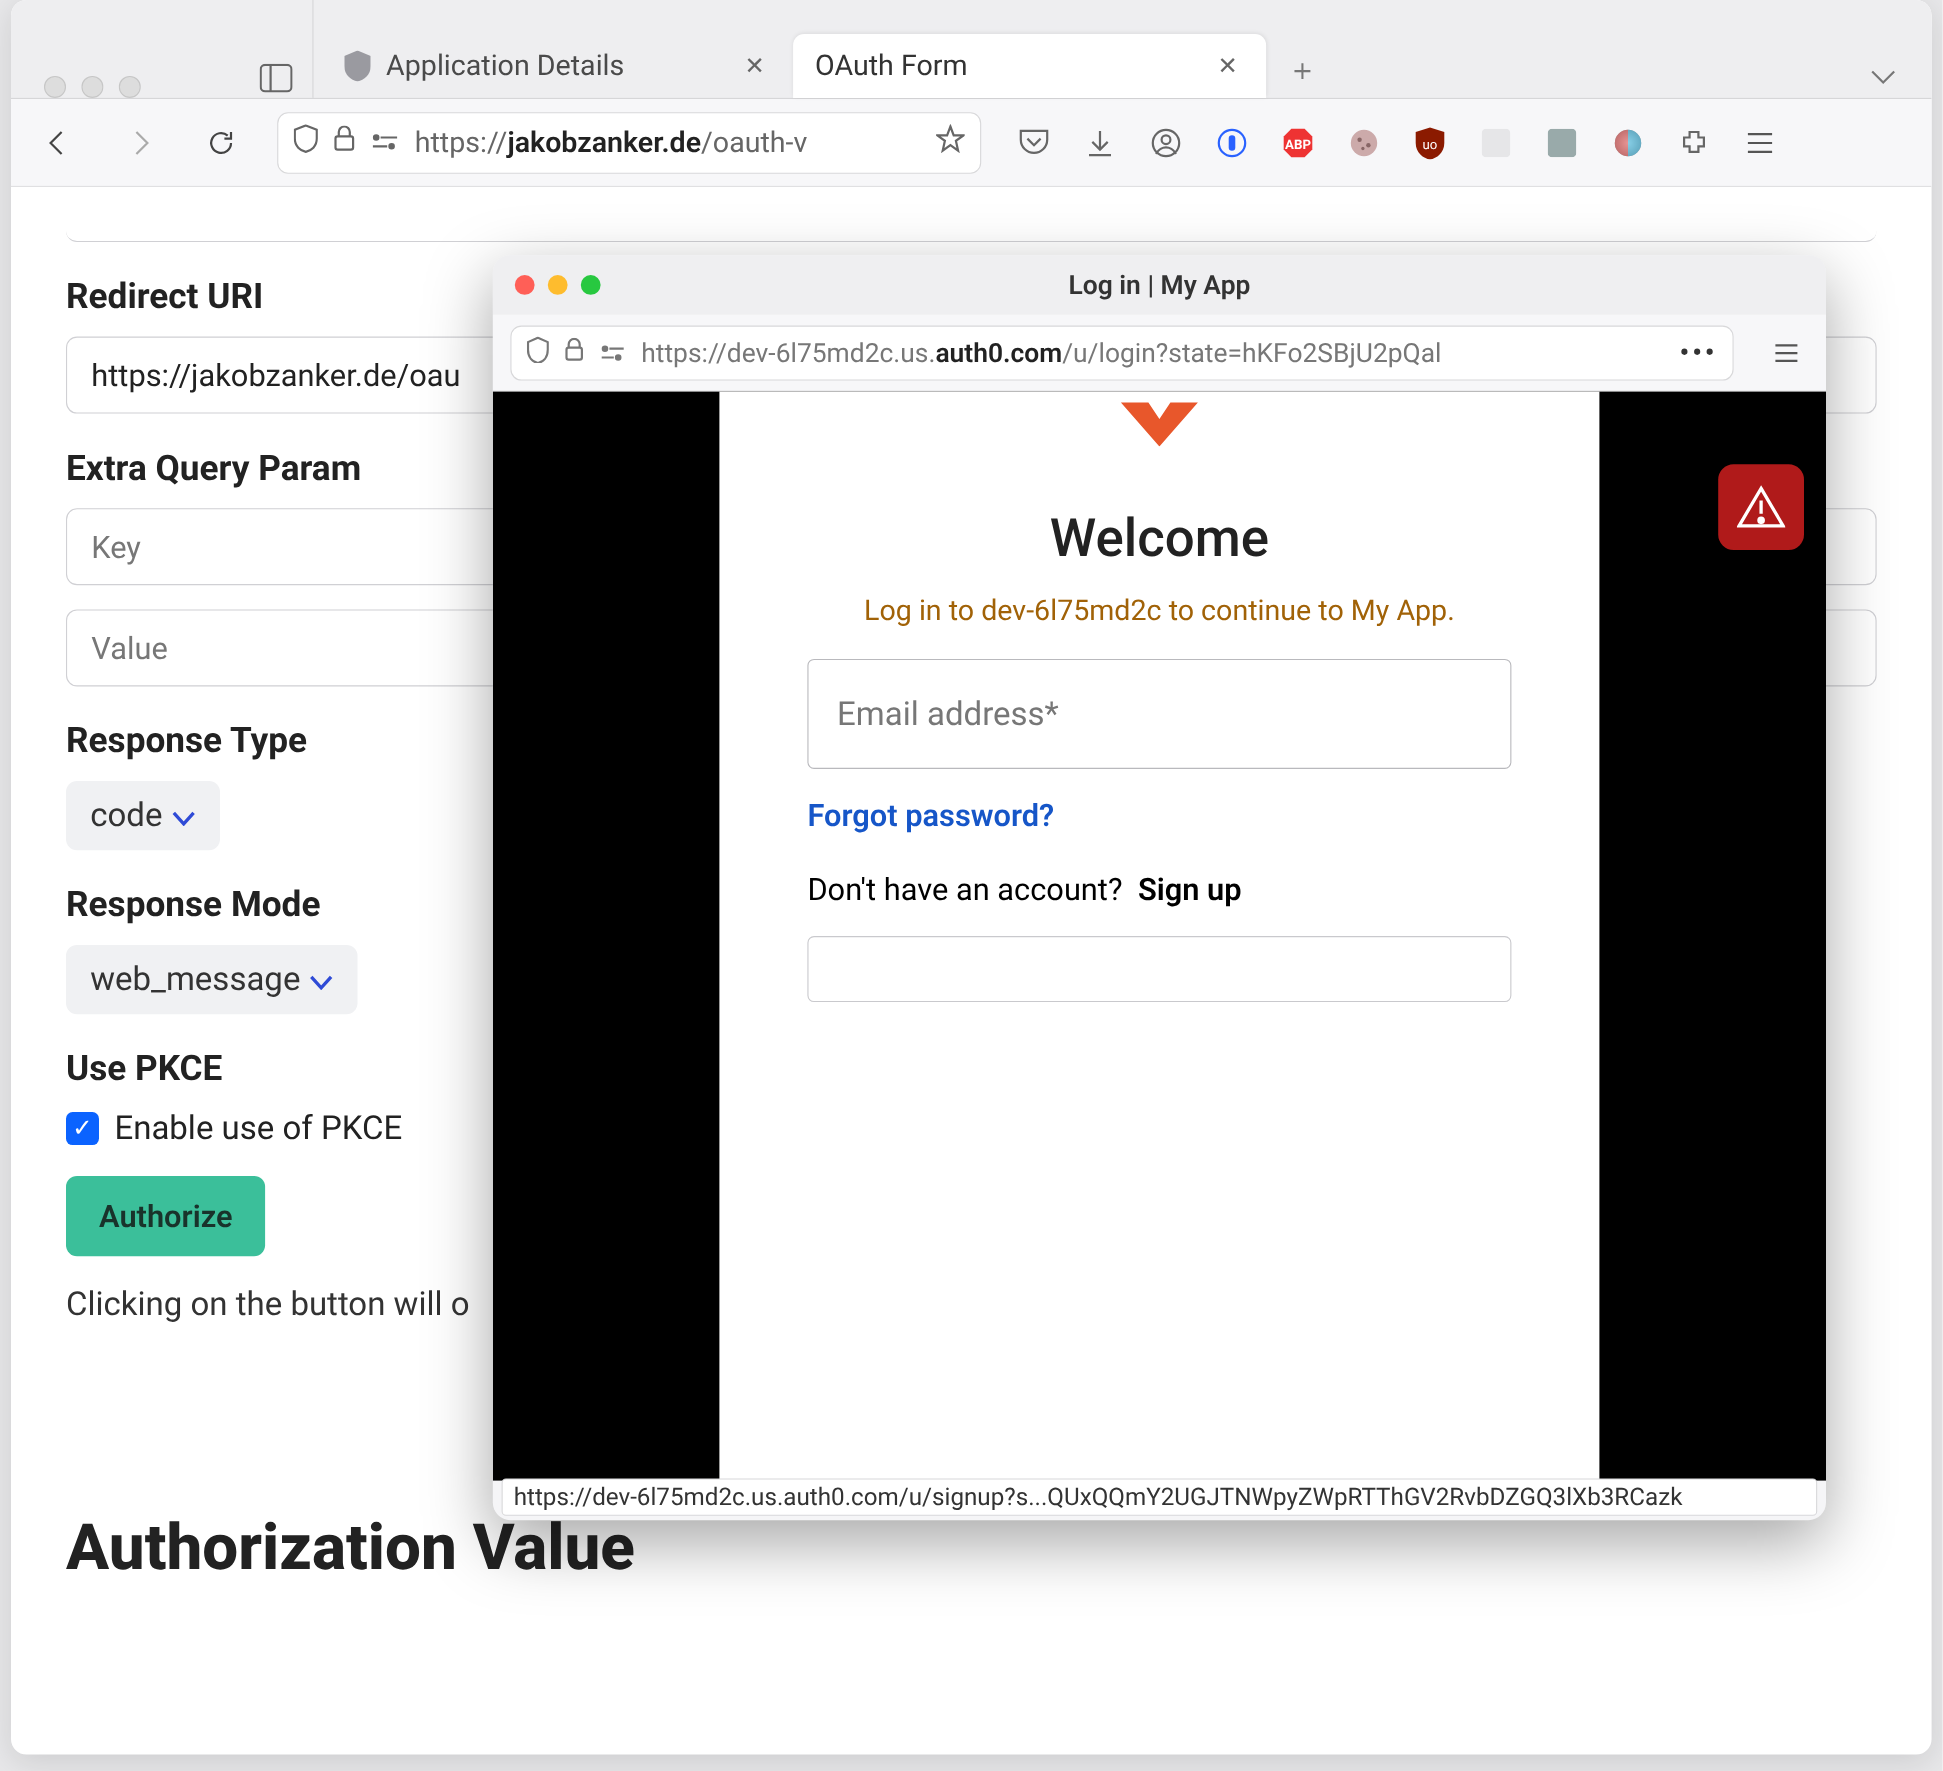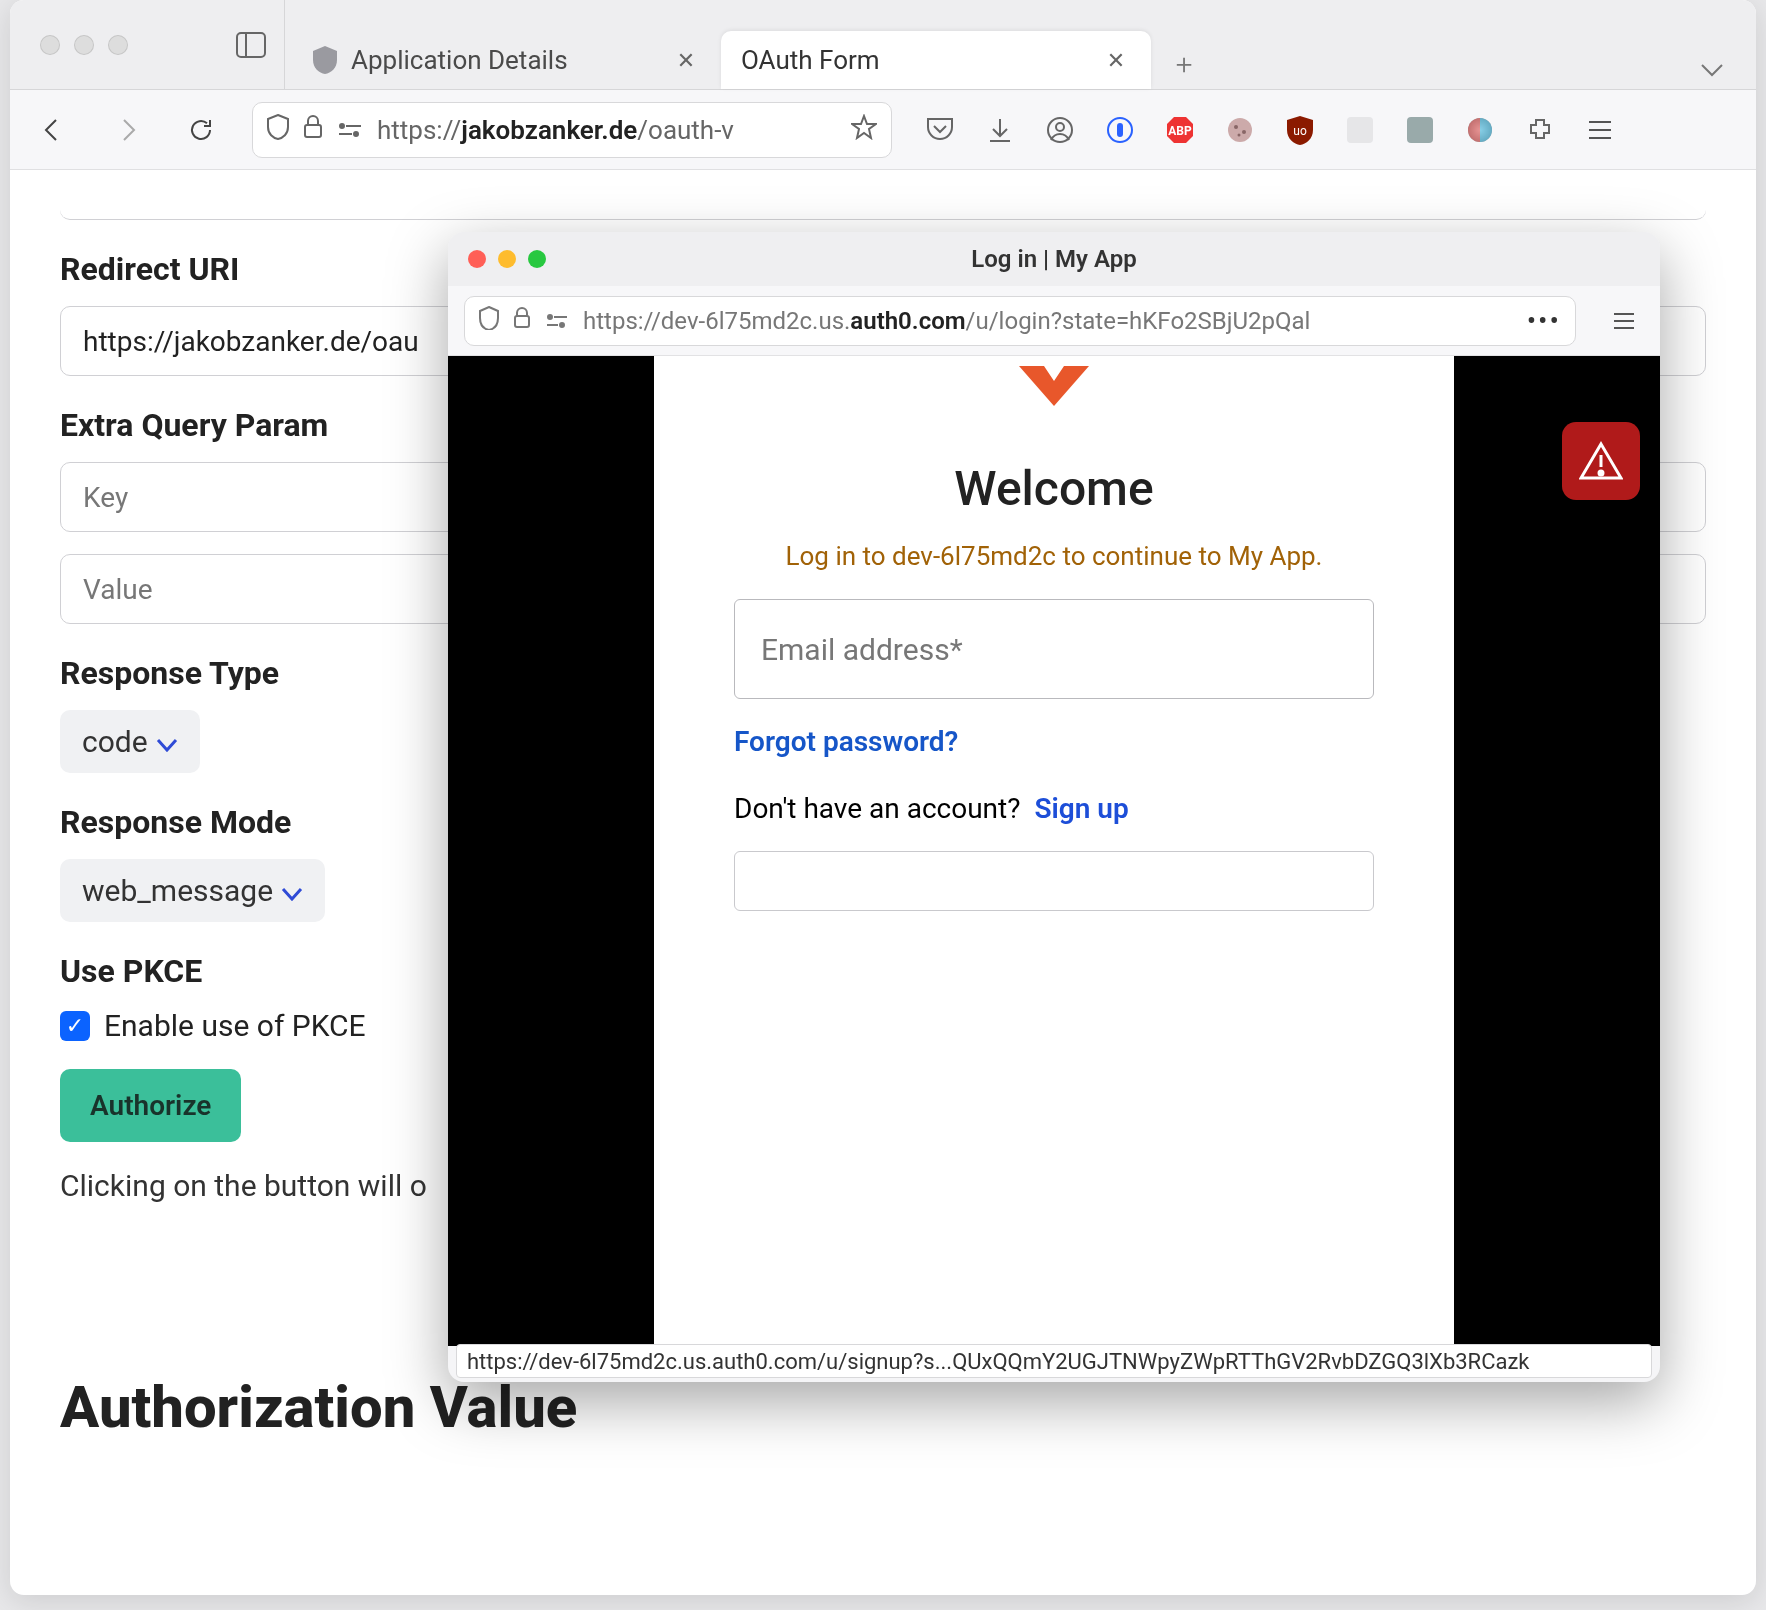--- a/index.html
+++ b/index.html
@@ -14,21 +14,21 @@
     border-radius: 14px;
     box-shadow: 0 6px 30px rgba(0,0,0,.12);
     overflow: hidden;
   }
 
   
   .titlebar {
     height: 90px;
     background: #eeeef0;
     display: flex;
-    align-items: center;
+    align-items: flex-end;
     border-bottom: 1px solid #d6d6d8;
   }
   .traffic-lights {
     display: flex; gap: 14px; padding-left: 30px; width: 220px;
   }
   .tl { width: 20px; height: 20px; border-radius: 50%; background:#ddd; border:1px solid rgba(0,0,0,.1);}
   .sidebar-toggle {
     width: 42px; height: 36px;
     margin-left: auto; margin-right: 12px;
     display:flex;align-items:center;justify-content:center;
@@ -193,21 +193,21 @@
     margin-top:0;width:90px;height:50px;display:flex;align-items:flex-start;justify-content:center;
   }
   .welcome{font-size:48px;font-weight:500;color:#222;margin-top:54px;}
   .sub{font-size:26px;color:#a16207;margin-top:24px;text-align:center;}
   .field{
     width:640px;height:100px;border:1px solid #b9b9bd;border-radius:6px;margin-top:28px;display:flex;align-items:center;padding:0 26px;font-size:30px;color:#777;justify-content:space-between;
   }
   .forgot{align-self:flex-start;margin-left:26px;margin-top:26px;color:#1656c8;font-size:28px;font-weight:600;}
   .continue{width:640px;height:100px;background:#1656c8;color:#fff;font-size:34px;border-radius:6px;display:flex;align-items:center;justify-content:center;margin-top:34px;}
   .signup-row{display:flex;gap:14px;font-size:28px;margin-top:34px;align-self:flex-start;margin-left:26px;}
-  .signup-row a{color:#1d4ed8;font-weight:600;}
+  .signup-row a{color:#000000;font-weight:600;}
   .or-row{display:flex;align-items:center;gap:18px;width:640px;margin-top:34px;color:#666;font-size:22px;}
   .or-row .line{flex:1;height:1px;background:#ccc;}
   .provider-box{width:640px;height:60px;border:1px solid #c9c9cd;border-radius:6px;margin-top:26px;}
 
   .warn-badge{
     position:absolute; top:66px; right:20px;
     width:78px;height:78px;border-radius:14px;background:#b01a1a;
     display:flex;align-items:center;justify-content:center;color:#fff;box-shadow:0 4px 12px rgba(0,0,0,.4);
   }
   .status-strip{

